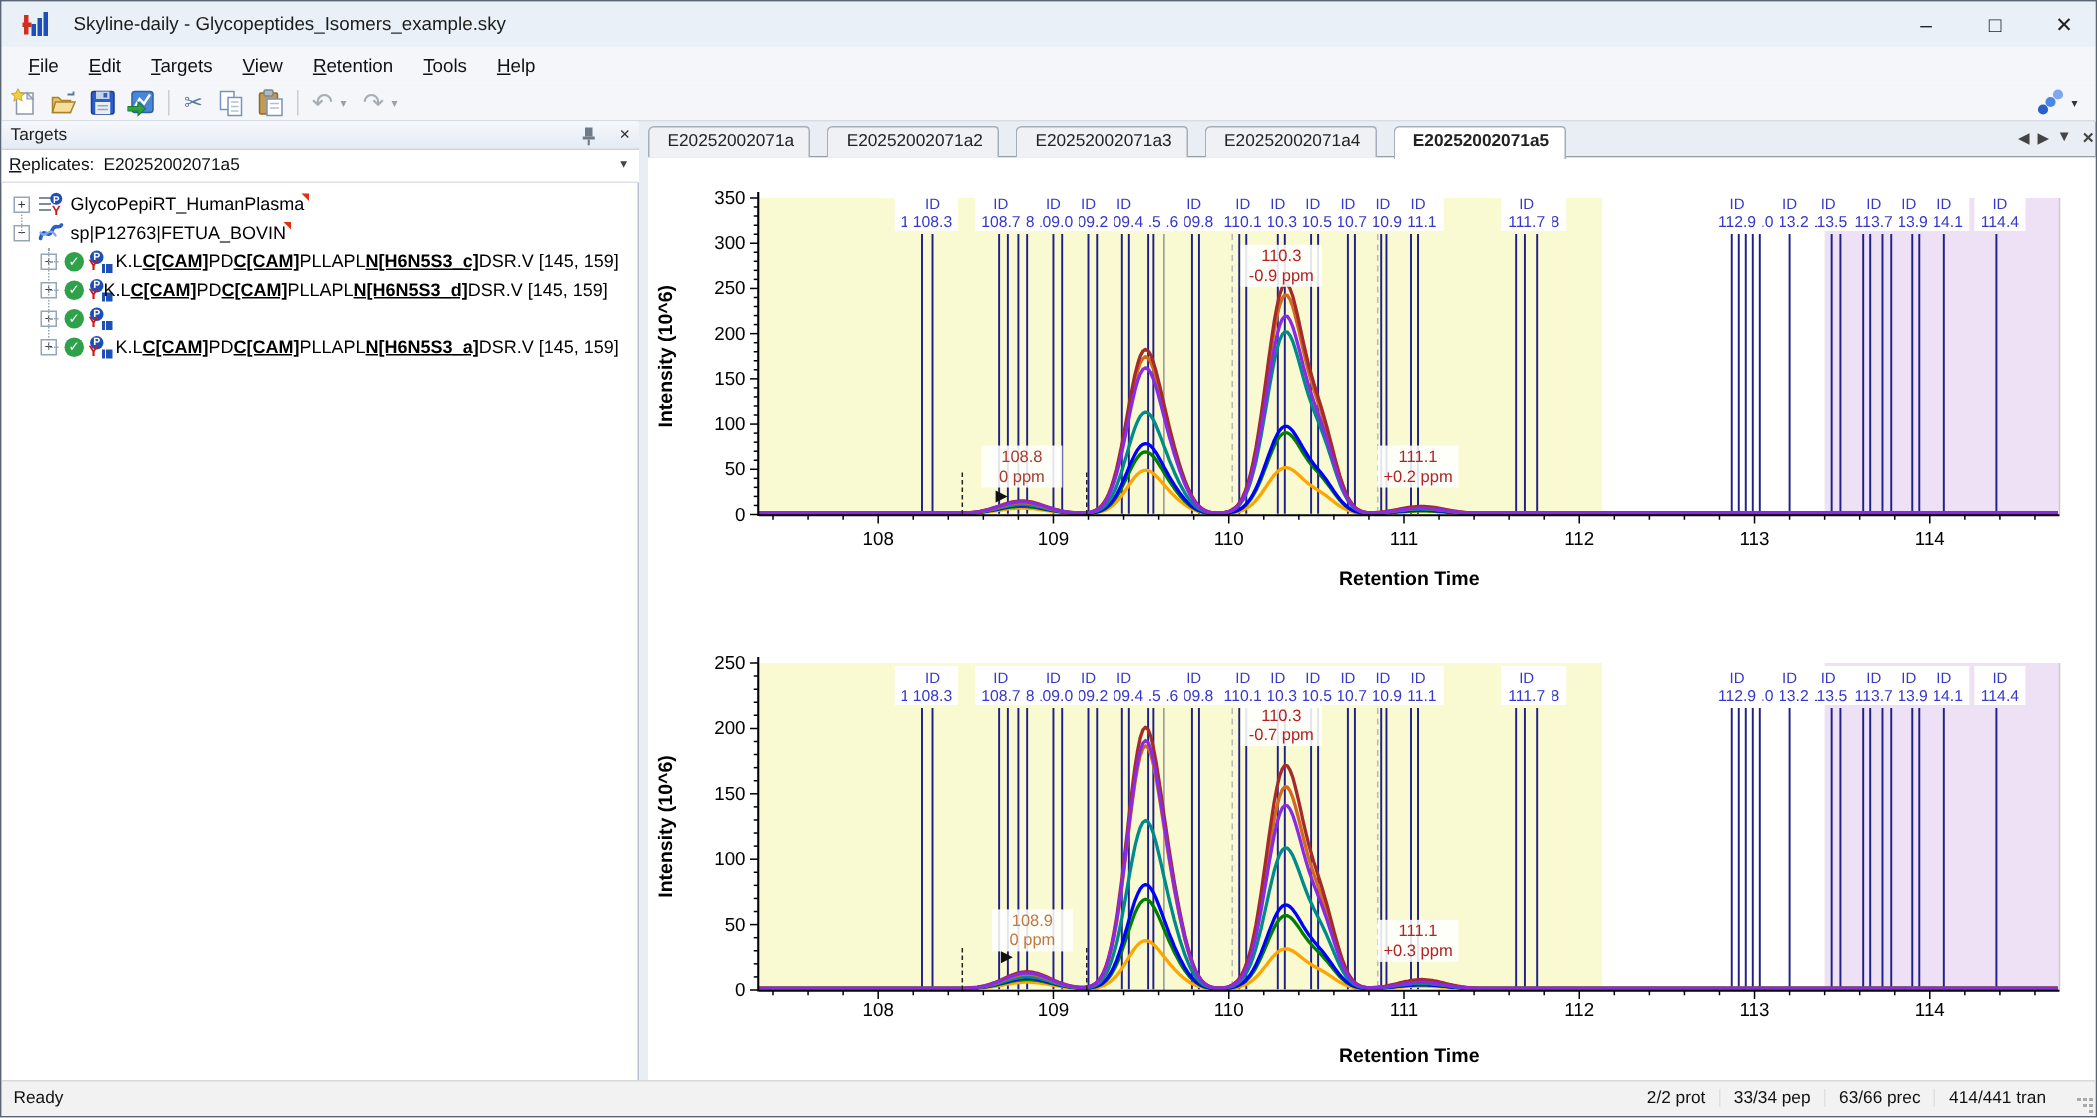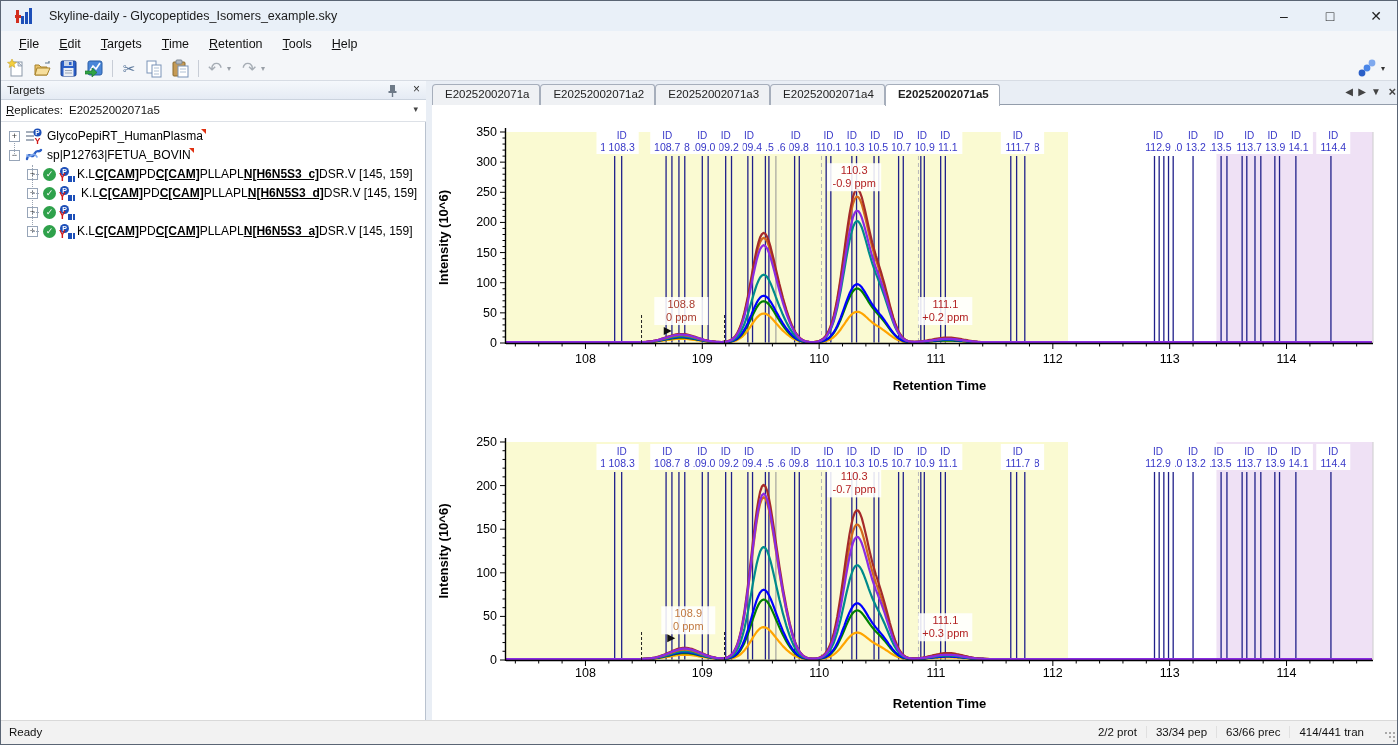--- a/index.html
+++ b/index.html
@@ -42,21 +42,21 @@
   .tree-label { position:absolute; top:2px; white-space:nowrap; }
   .bseg { font-weight:bold; text-decoration:underline; }
   .sel { background:#2E68C5; color:#FFF; outline:1px dashed #9FC2EE; padding:1px 2px; }
   .red-flag { position:absolute; width:0; height:0; border-left:5px solid transparent; border-top:5px solid #E03010; }
   .dotted-v { position:absolute; border-left:1px dotted #9AA4B2; width:0; }
   .dotted-h { position:absolute; border-top:1px dotted #9AA4B2; height:0; }
 
   
   #right-panel { left:431px; top:80px; width:967px; height:639px; }
   #tabstrip { left:0; top:3px; width:967px; height:21px; border-bottom:1px solid #939DAB; }
-  .tab { position:relative; float:left; height:21px; padding:3px 10px 0 12px; font-size:11.5px; color:#222; background:#EFF1F4; border:1px solid #A6AEBB; border-bottom:none; border-radius:4px 3px 0 0; margin-right:0; }
+  .tab { position:relative; float:left; height:21px; padding:3px 10px 0 12px; font-size:11.5px; color:#222; background:#EFF1F4; border:1px solid #A6AEBB; border-bottom:none; border-radius:4px 3px 0 0; margin-right:11px; }
   .tab.active { background:#FFF; font-weight:bold; height:22px; margin-bottom:-1px; z-index:5; }
   .strip-ctl { top:5px; font-size:10px; color:#444; }
   #charts { left:0; top:24px; width:967px; height:615px; background:#FFF; }
   svg text { font-family:"Liberation Sans",sans-serif; }
 
   
   #statusbar { left:0; top:719px; width:1398px; height:26px; background:#F2F2F2; border-top:1px solid #D9D9D9; }
   #status-ready { left:8px; top:5px; font-size:11.5px; color:#111; }
   #status-right { right:26px; top:5px; display:flex; gap:0; }
   .status-seg { font-size:11.5px; color:#111; padding:0 9px; border-right:1px solid #E0E0E0; }
@@ -80,21 +80,21 @@
     <span id="title-text" class="abs">Skyline-daily - Glycopeptides_Isomers_example.sky</span>
     <div class="abs win-btn" style="right:92px">–</div>
     <div class="abs win-btn" style="right:46px">□</div>
     <div class="abs win-btn" style="right:0">✕</div>
   </div>
 
   <div id="menubar" class="abs">
       <span class="menu-item">File</span>
       <span class="menu-item">Edit</span>
       <span class="menu-item">Targets</span>
-      <span class="menu-item">Time</span>
+      <span class="menu-item">View</span>
       <span class="menu-item">Retention</span>
       <span class="menu-item">Tools</span>
       <span class="menu-item">Help</span>
     </div>
 
   <div id="toolbar" class="abs">
     <svg class="abs tbi" style="left:6px">
       <rect x="4" y="3" width="11" height="14" fill="#FFF" stroke="#8A97A8"></rect>
       <polygon points="11,3 15,7 11,7" fill="#D8E0EA" stroke="#8A97A8" stroke-width="0.8"></polygon>
       <polygon points="5,0 6.4,3 9.5,3.4 7,5.3 7.8,8.4 5,6.7 2.2,8.4 3,5.3 0.5,3.4 3.6,3" fill="#F3CF3F" stroke="#C9A227" stroke-width="0.6"></polygon>
@@ -191,21 +191,21 @@
           <span class="y-glyph" style="left: 58px; top: 8px;">Y</span>
           <span class="mini-bars" style="left: 67px; top: 11px;"></span>
           <span class="tree-label" style="left: 76px;"><span>K.L</span><span class="bseg">C[CAM]</span><span>PD</span><span class="bseg">C[CAM]</span><span>PLLAPL</span><span class="bseg">N[H6N5S3_c]</span><span>DSR.V [145, 159]</span></span>
         </div>
         <div class="trow" style="top: 59px;">
           <div class="expander" style="left: 26px;">+</div>
           <span class="check" style="left: 42px;">✓</span>
           <span class="p-badge" style="left: 59px; top: 2px;">P</span>
           <span class="y-glyph" style="left: 58px; top: 8px;">Y</span>
           <span class="mini-bars" style="left: 67px; top: 11px;"></span>
-          <span class="tree-label" style="left: 80px; text-align: center;"><span>K.L</span><span class="bseg">C[CAM]</span><span>PD</span><span class="bseg">C[CAM]</span><span>PLLAPL</span><span class="bseg">N[H6N5S3_d]</span><span>DSR.V [145, 159]</span></span>
+          <span class="tree-label" style="left: 68px; text-align: center;"><span>K.L</span><span class="bseg">C[CAM]</span><span>PD</span><span class="bseg">C[CAM]</span><span>PLLAPL</span><span class="bseg">N[H6N5S3_d]</span><span>DSR.V [145, 159]</span></span>
         </div>
         <div class="trow" style="top: 78px;">
           <div class="expander" style="left: 26px;">+</div>
           <span class="check" style="left: 42px;">✓</span>
           <span class="p-badge" style="left: 59px; top: 2px;">P</span>
           <span class="y-glyph" style="left: 58px; top: 8px;">Y</span>
           <span class="mini-bars" style="left: 67px; top: 11px;"></span>
         </div>
         <div class="trow" style="top: 97px;">
           <div class="expander" style="left: 26px;">+</div>

